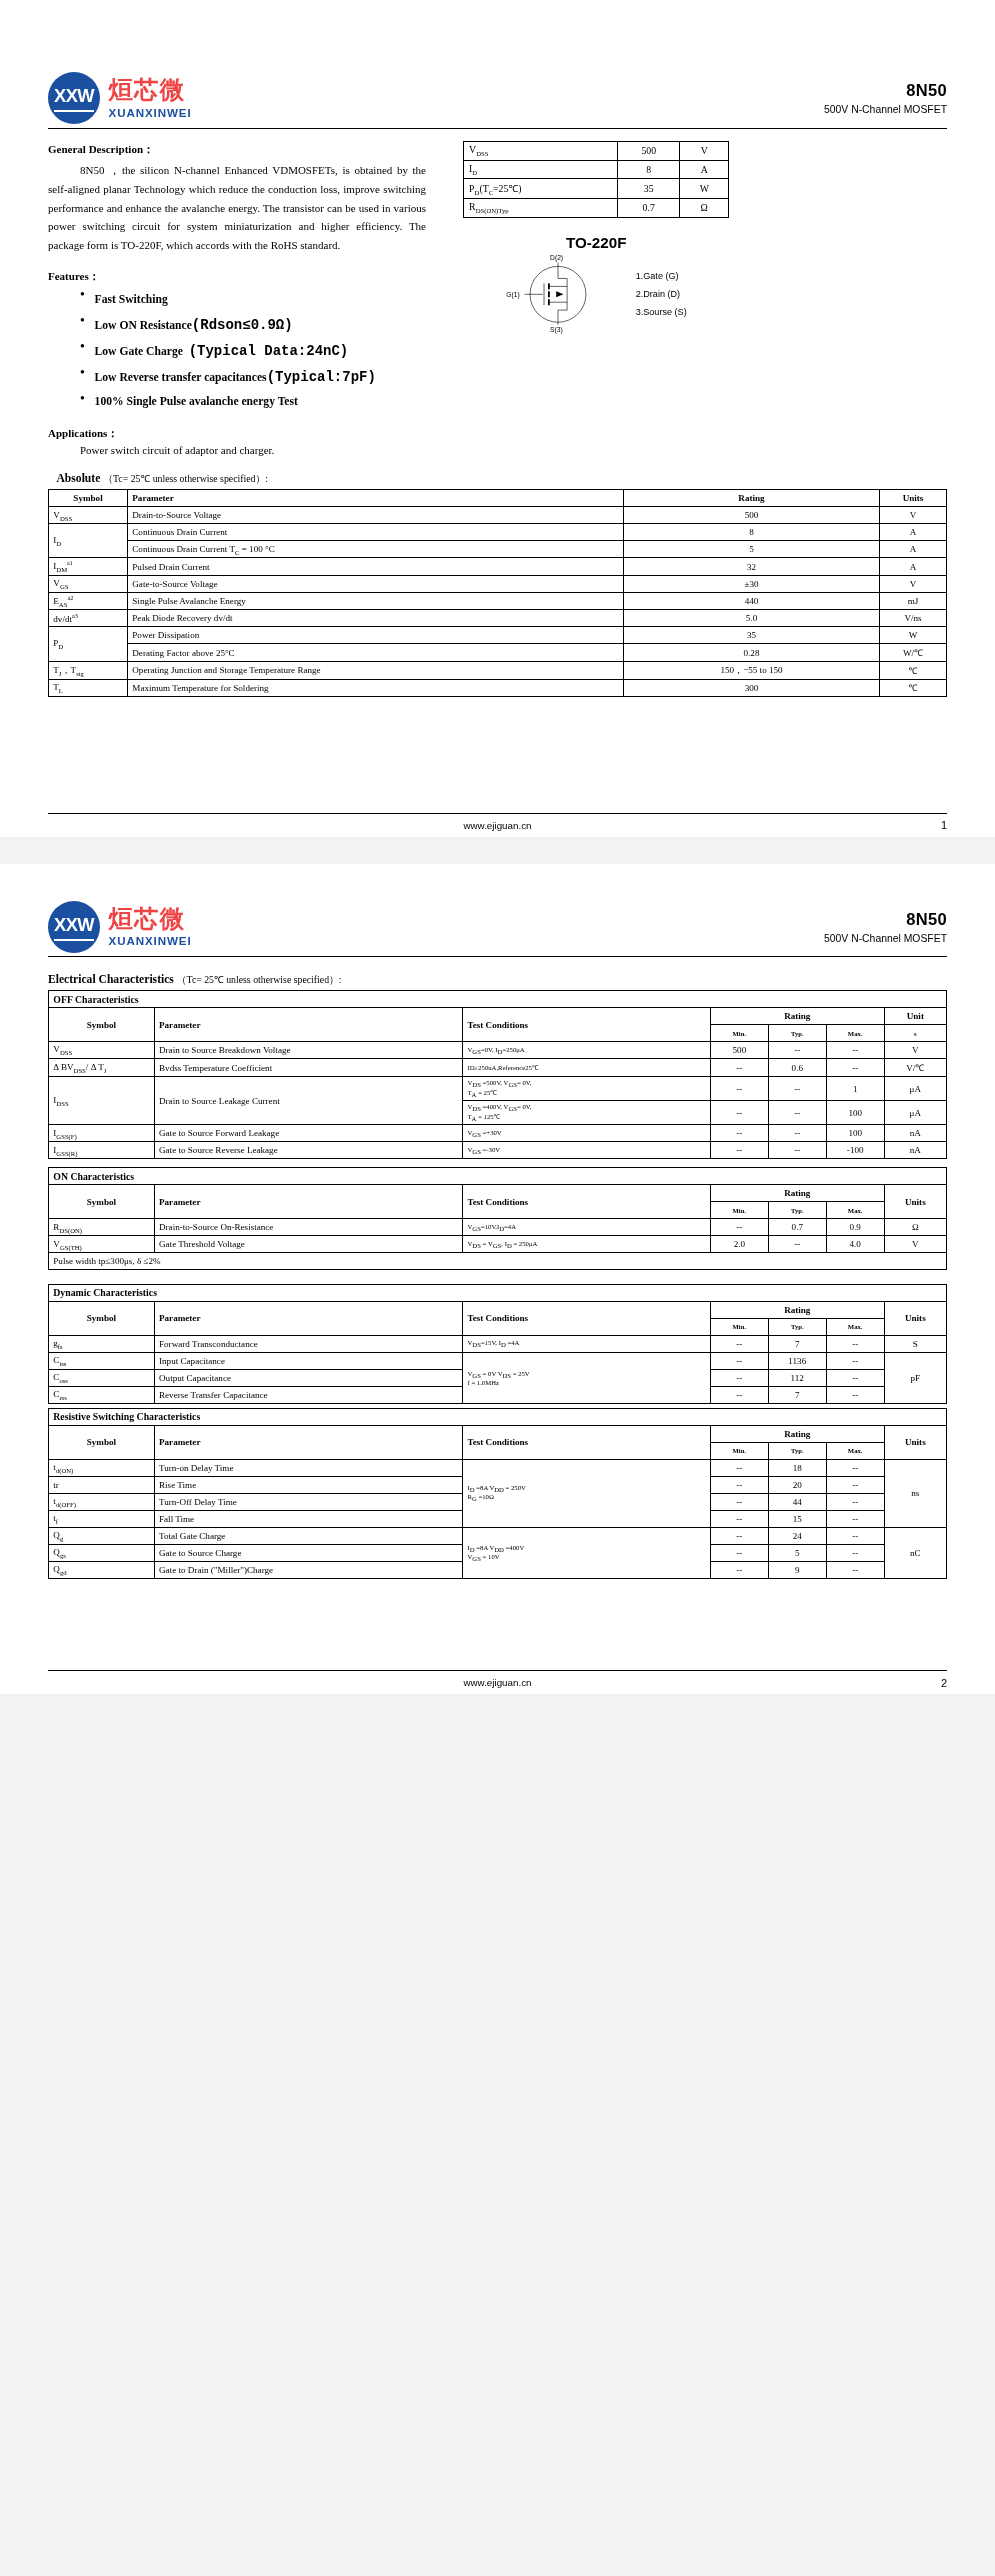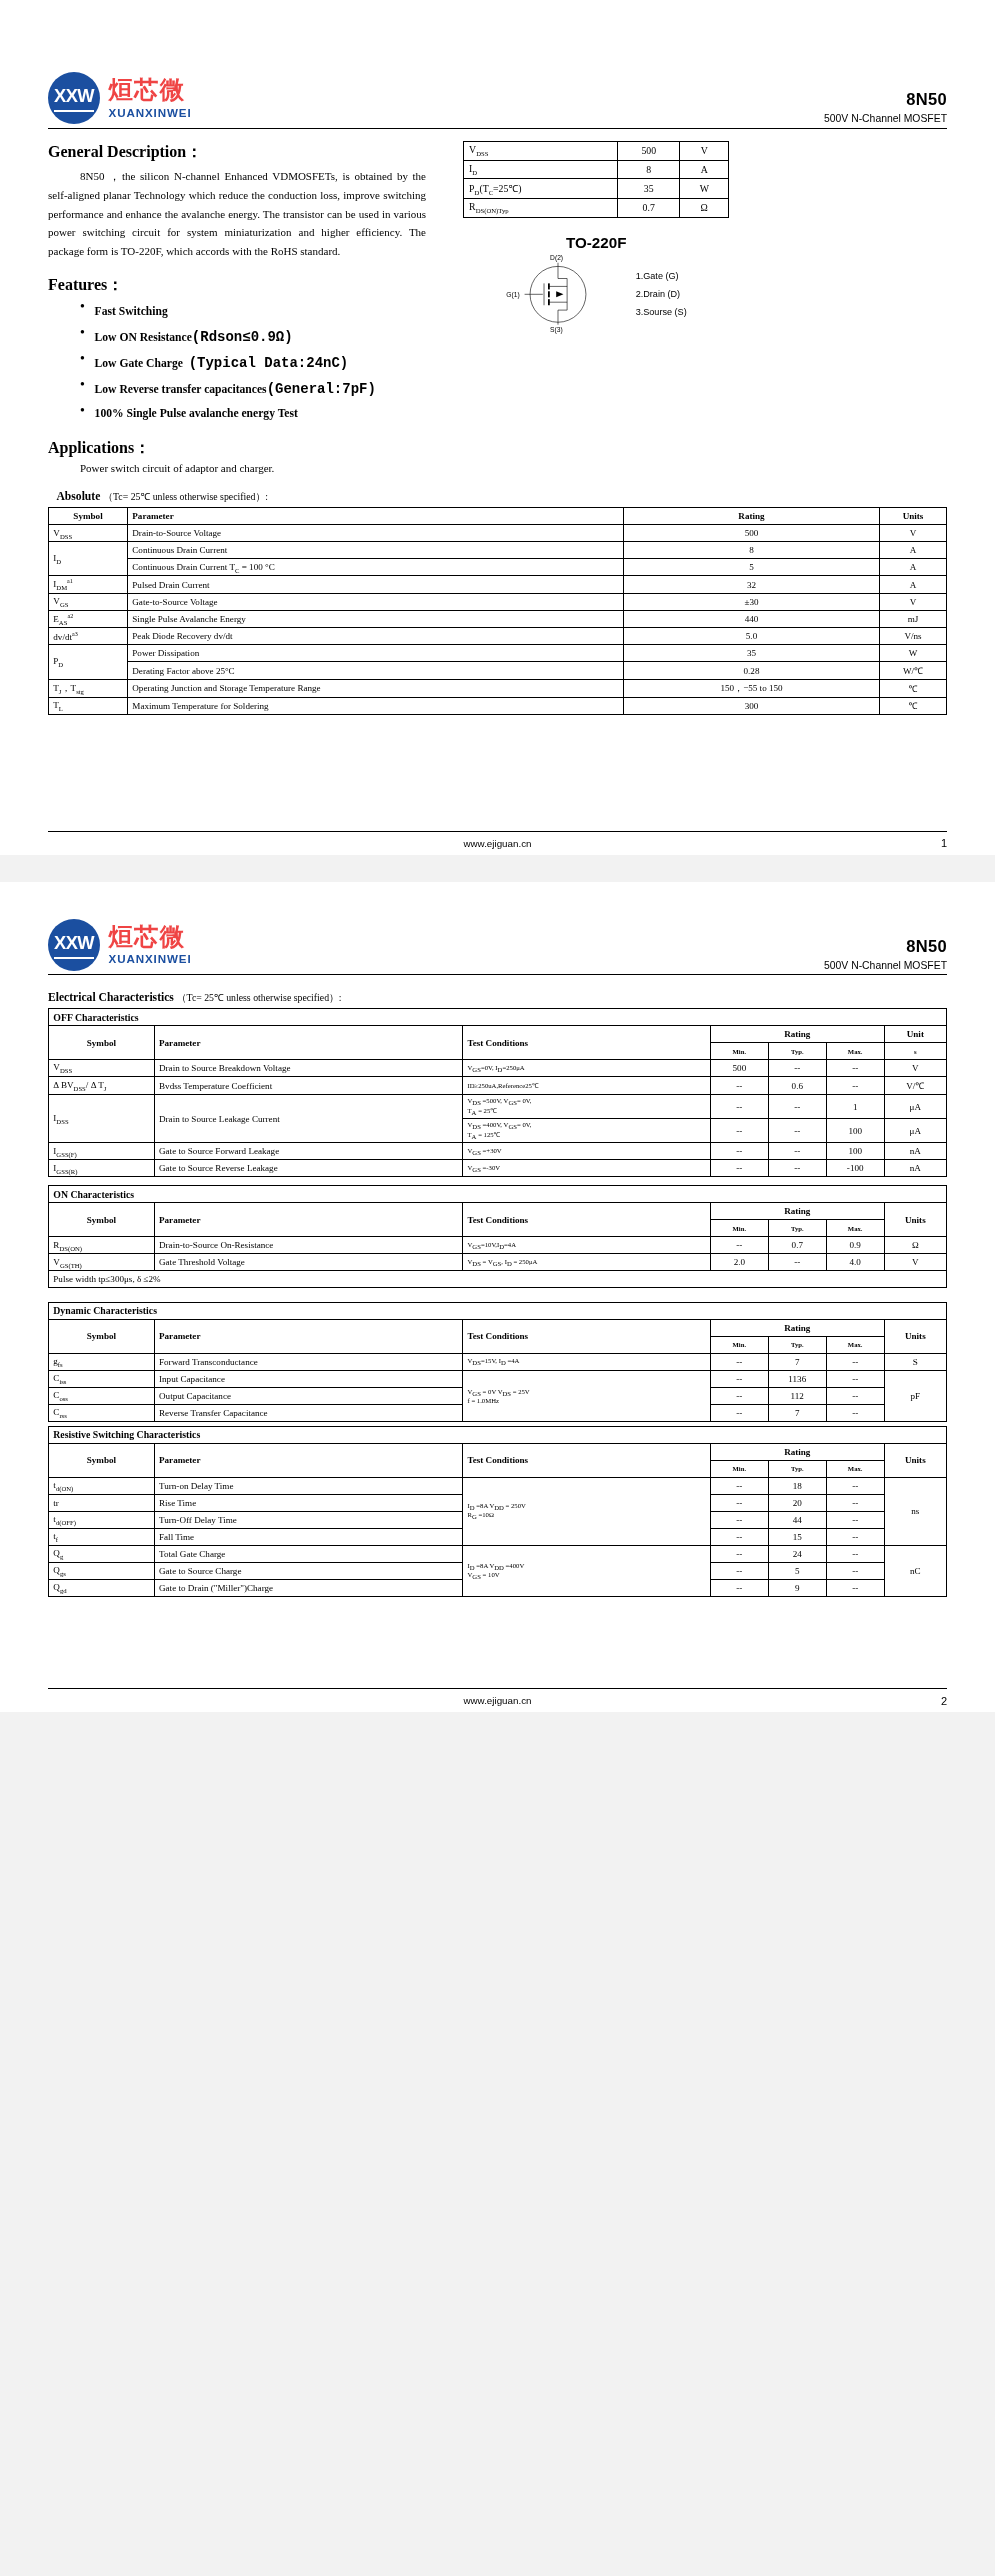--- a/index.html
+++ b/index.html
@@ -13,21 +13,21 @@
   .page {
     width: 995px;
     background: #fff;
     position: relative;
     padding: 0 0 6.1px 0;
   }
   .page-inner { padding: 0 48px; }
 
   
   .doc-header {
-    display:flex; align-items:flex-end; justify-content:space-between;
+    display:flex; align-items:center; justify-content:space-between;
     padding-top: 72px;
   }
   .brand { display:flex; align-items:center; gap:8.5px; }
   .logo-mark {
     width: 52px; height: 52px; border-radius:50%;
     background:#1b4fa0; position:relative; flex:none;
     display:flex; align-items:center; justify-content:center;
   }
   .logo-mark .xxw {
     color:#fff; font-family:"Liberation Sans", sans-serif;
@@ -55,21 +55,21 @@
   }
   .part-sub {
     font-family:"Liberation Sans", sans-serif;
     font-size:10.4px; margin-top:3.7px;
   }
   .rule { border-bottom:1.2px solid #000; margin-top:3.7px; }
 
   
   h2.sec {
     font-family:"Liberation Serif", serif;
-    font-size:16px; font-weight:bold; margin:13.4px 0 3.7px 0;
+    font-size:11px; font-weight:bold; margin:13.4px 0 3.7px 0;
   }
   .desc {
     font-size:11px; line-height:1.72; text-align:justify;
     text-indent: 32px; width: 378px;
   }
   ul.feat { list-style:none; margin:3.7px 0 0 0; padding-left:32px; }
   ul.feat li {
     font-size:11.6px; font-weight:bold; line-height:1.85;
     position:relative; padding-left:14.6px;
   }
@@ -166,21 +166,21 @@
     <div class="topcols">
       <div class="leftcol">
         <h2 class="sec">General Description：</h2>
         <div class="desc">8N50 ，the silicon N-channel Enhanced VDMOSFETs, is obtained by the self-aligned planar Technology which reduce the conduction loss, improve switching performance and enhance the avalanche energy. The transistor can be used in various power switching circuit for system miniaturization and higher efficiency. The package form is TO-220F, which accords with the RoHS standard.</div>
 
         <h2 class="sec">Features：</h2>
         <ul class="feat">
           <li><span>Fast Switching</span><span class="small"></span></li>
           <li><span>Low ON Resistance</span><span class="small">(Rdson≤0.9Ω)</span></li>
           <li><span>Low Gate Charge</span>&nbsp;&nbsp;<span class="small">(Typical Data:24nC)</span></li>
-          <li><span>Low Reverse transfer capacitances</span><span class="small">(General:7pF)</span></li>
+          <li><span>Low Reverse transfer capacitances</span><span class="small">(Typical:7pF)</span></li>
           <li><span>100% Single Pulse avalanche energy Test</span></li>
         </ul>
 
         <h2 class="sec">Applications：</h2>
         <div class="app-text">Power switch circuit of adaptor and charger.</div>
       </div>
 
       <div class="rightcol">
         <table class="mini">
           <tbody>

